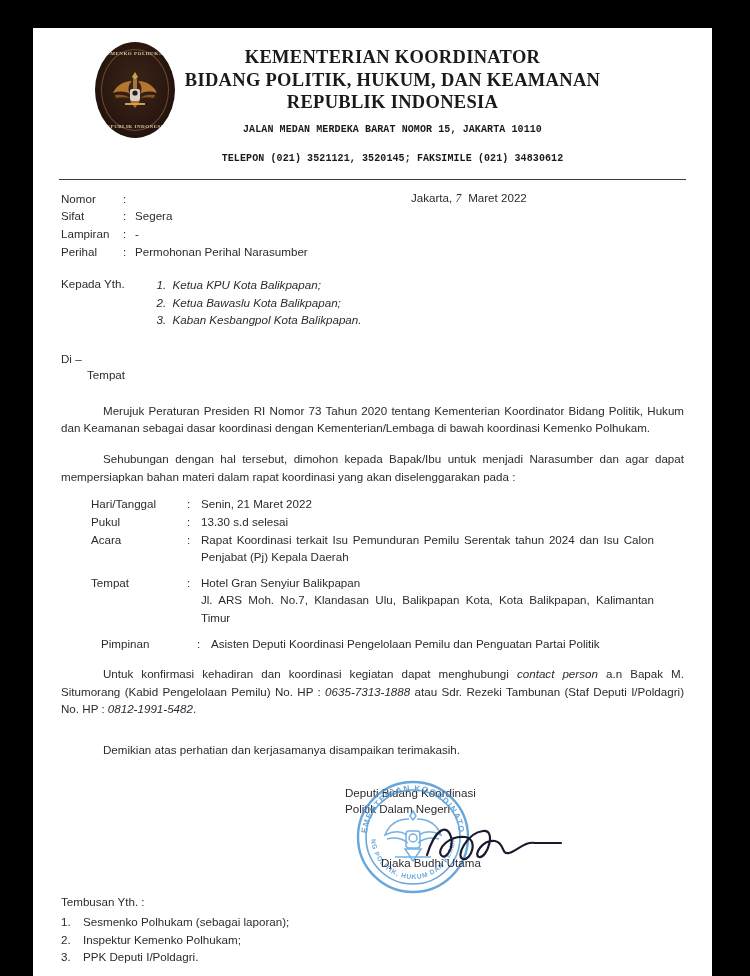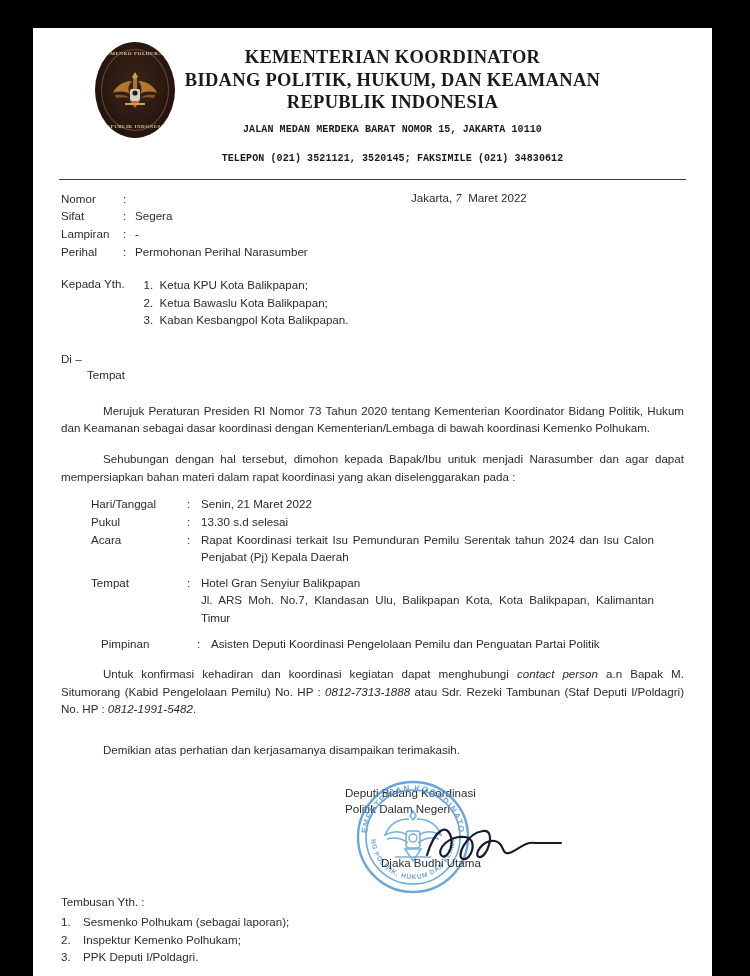--- a/index.html
+++ b/index.html
@@ -130,23 +130,24 @@
     top: 0;
   }
 
   .kepada {
     margin-top: 16px;
     display: flex;
     gap: 12px;
   }
   .kepada-label { flex: 0 0 auto; }
   .kepada-list {
-    margin: 0 0 0 7px;
+    margin: 0 0 0 20px;
     padding: 0;
     list-style: none;
+    font-style: italic;
   }
   .kepada-list li { line-height: 1.52; }
   .kepada-num { display: inline-block; width: 16px; }
 
   .di-block { margin-top: 22px; }
   .di-tempat { margin-left: 26px; }
 
   .para {
     margin-top: 13px;
     text-align: justify;
@@ -335,21 +336,21 @@
       </div>
 
       <div class="detail-row dt-gap">
         <span class="dt-label" style="padding-left:10px">Pimpinan</span>
         <span class="dt-colon">:</span>
         <span class="dt-value">Asisten Deputi Koordinasi Pengelolaan Pemilu dan Penguatan Partai Politik</span>
       </div>
 
     </div>
 
-    <div class="para"><span>Untuk konfirmasi kehadiran dan koordinasi kegiatan dapat menghubungi </span><span class="italic">contact person</span><span> a.n Bapak M. Situmorang (Kabid Pengelolaan Pemilu) No. HP : </span><span class="italic">0812-7313-1888</span><span> atau Sdr. Rezeki Tambunan (Staf Deputi I/Poldagri) No. HP : </span><span class="italic">0812-1991-5482</span><span>.</span></div>
+    <div class="para"><span>Untuk konfirmasi kehadiran dan koordinasi kegiatan dapat menghubungi </span><span class="italic">contact person</span><span> a.n Bapak M. Situmorang (Kabid Pengelolaan Pemilu) No. HP : </span><span class="italic">0635-7313-1888</span><span> atau Sdr. Rezeki Tambunan (Staf Deputi I/Poldagri) No. HP : </span><span class="italic">0812-1991-5482</span><span>.</span></div>
 
     <div class="closing">Demikian atas perhatian dan kerjasamanya disampaikan terimakasih.</div>
 
     <div class="sig-block">
 
       <div class="sig-text">
         <div>Deputi Bidang Koordinasi</div>
         <div>Politik Dalam Negeri</div>
       </div>
 

